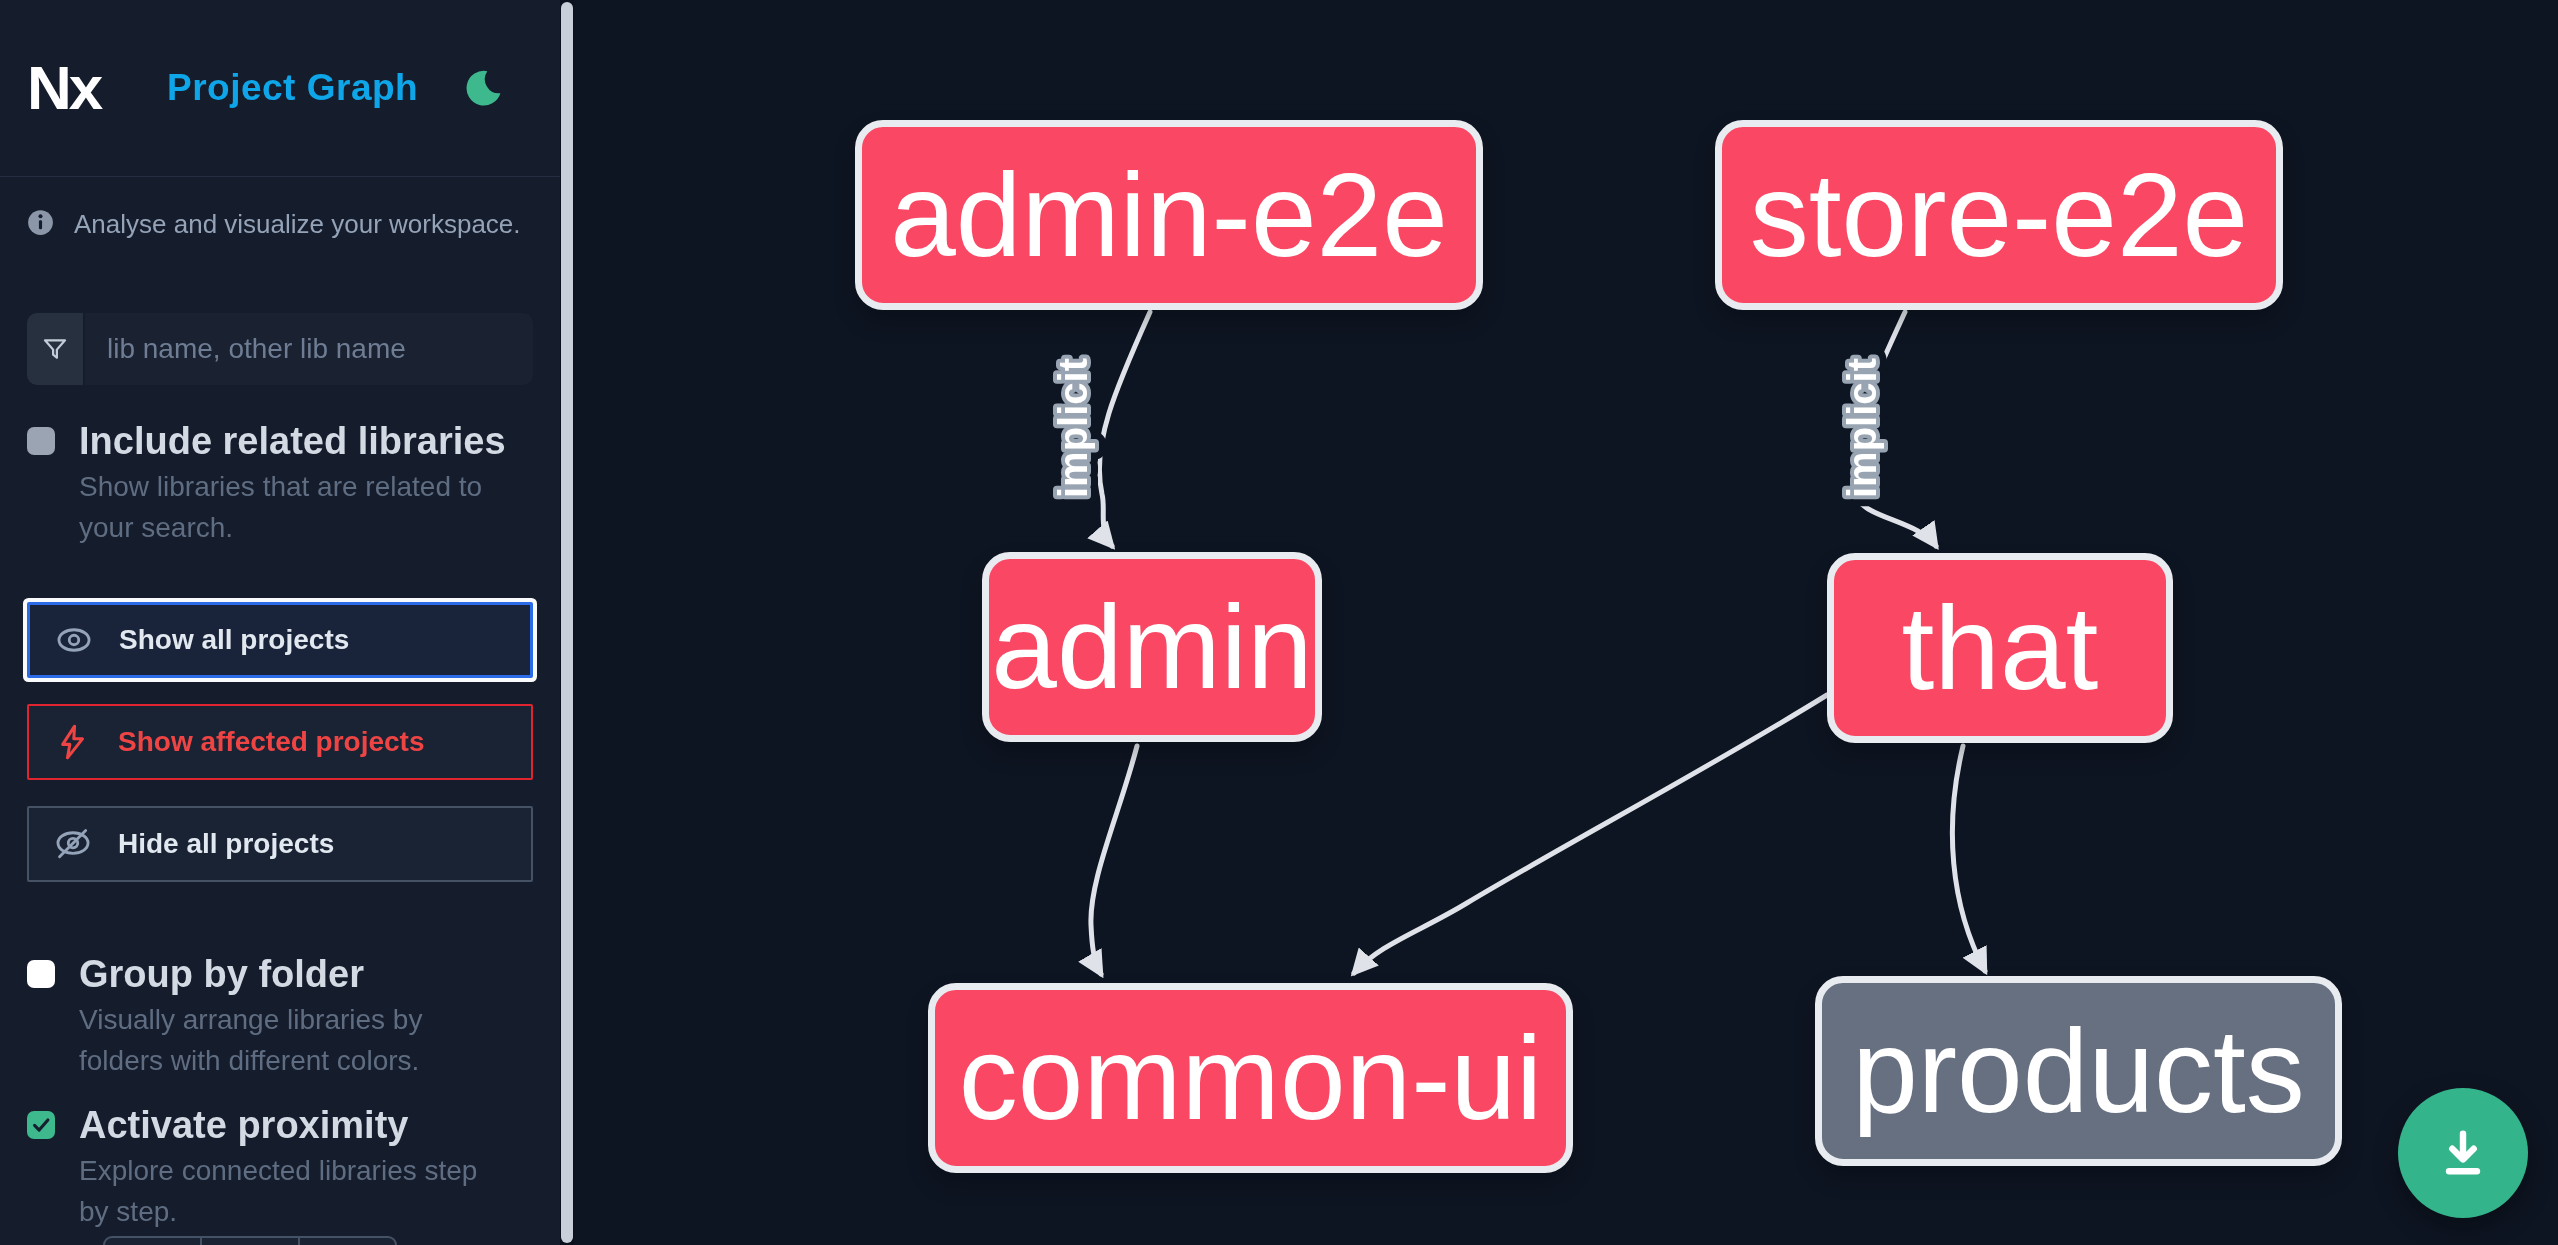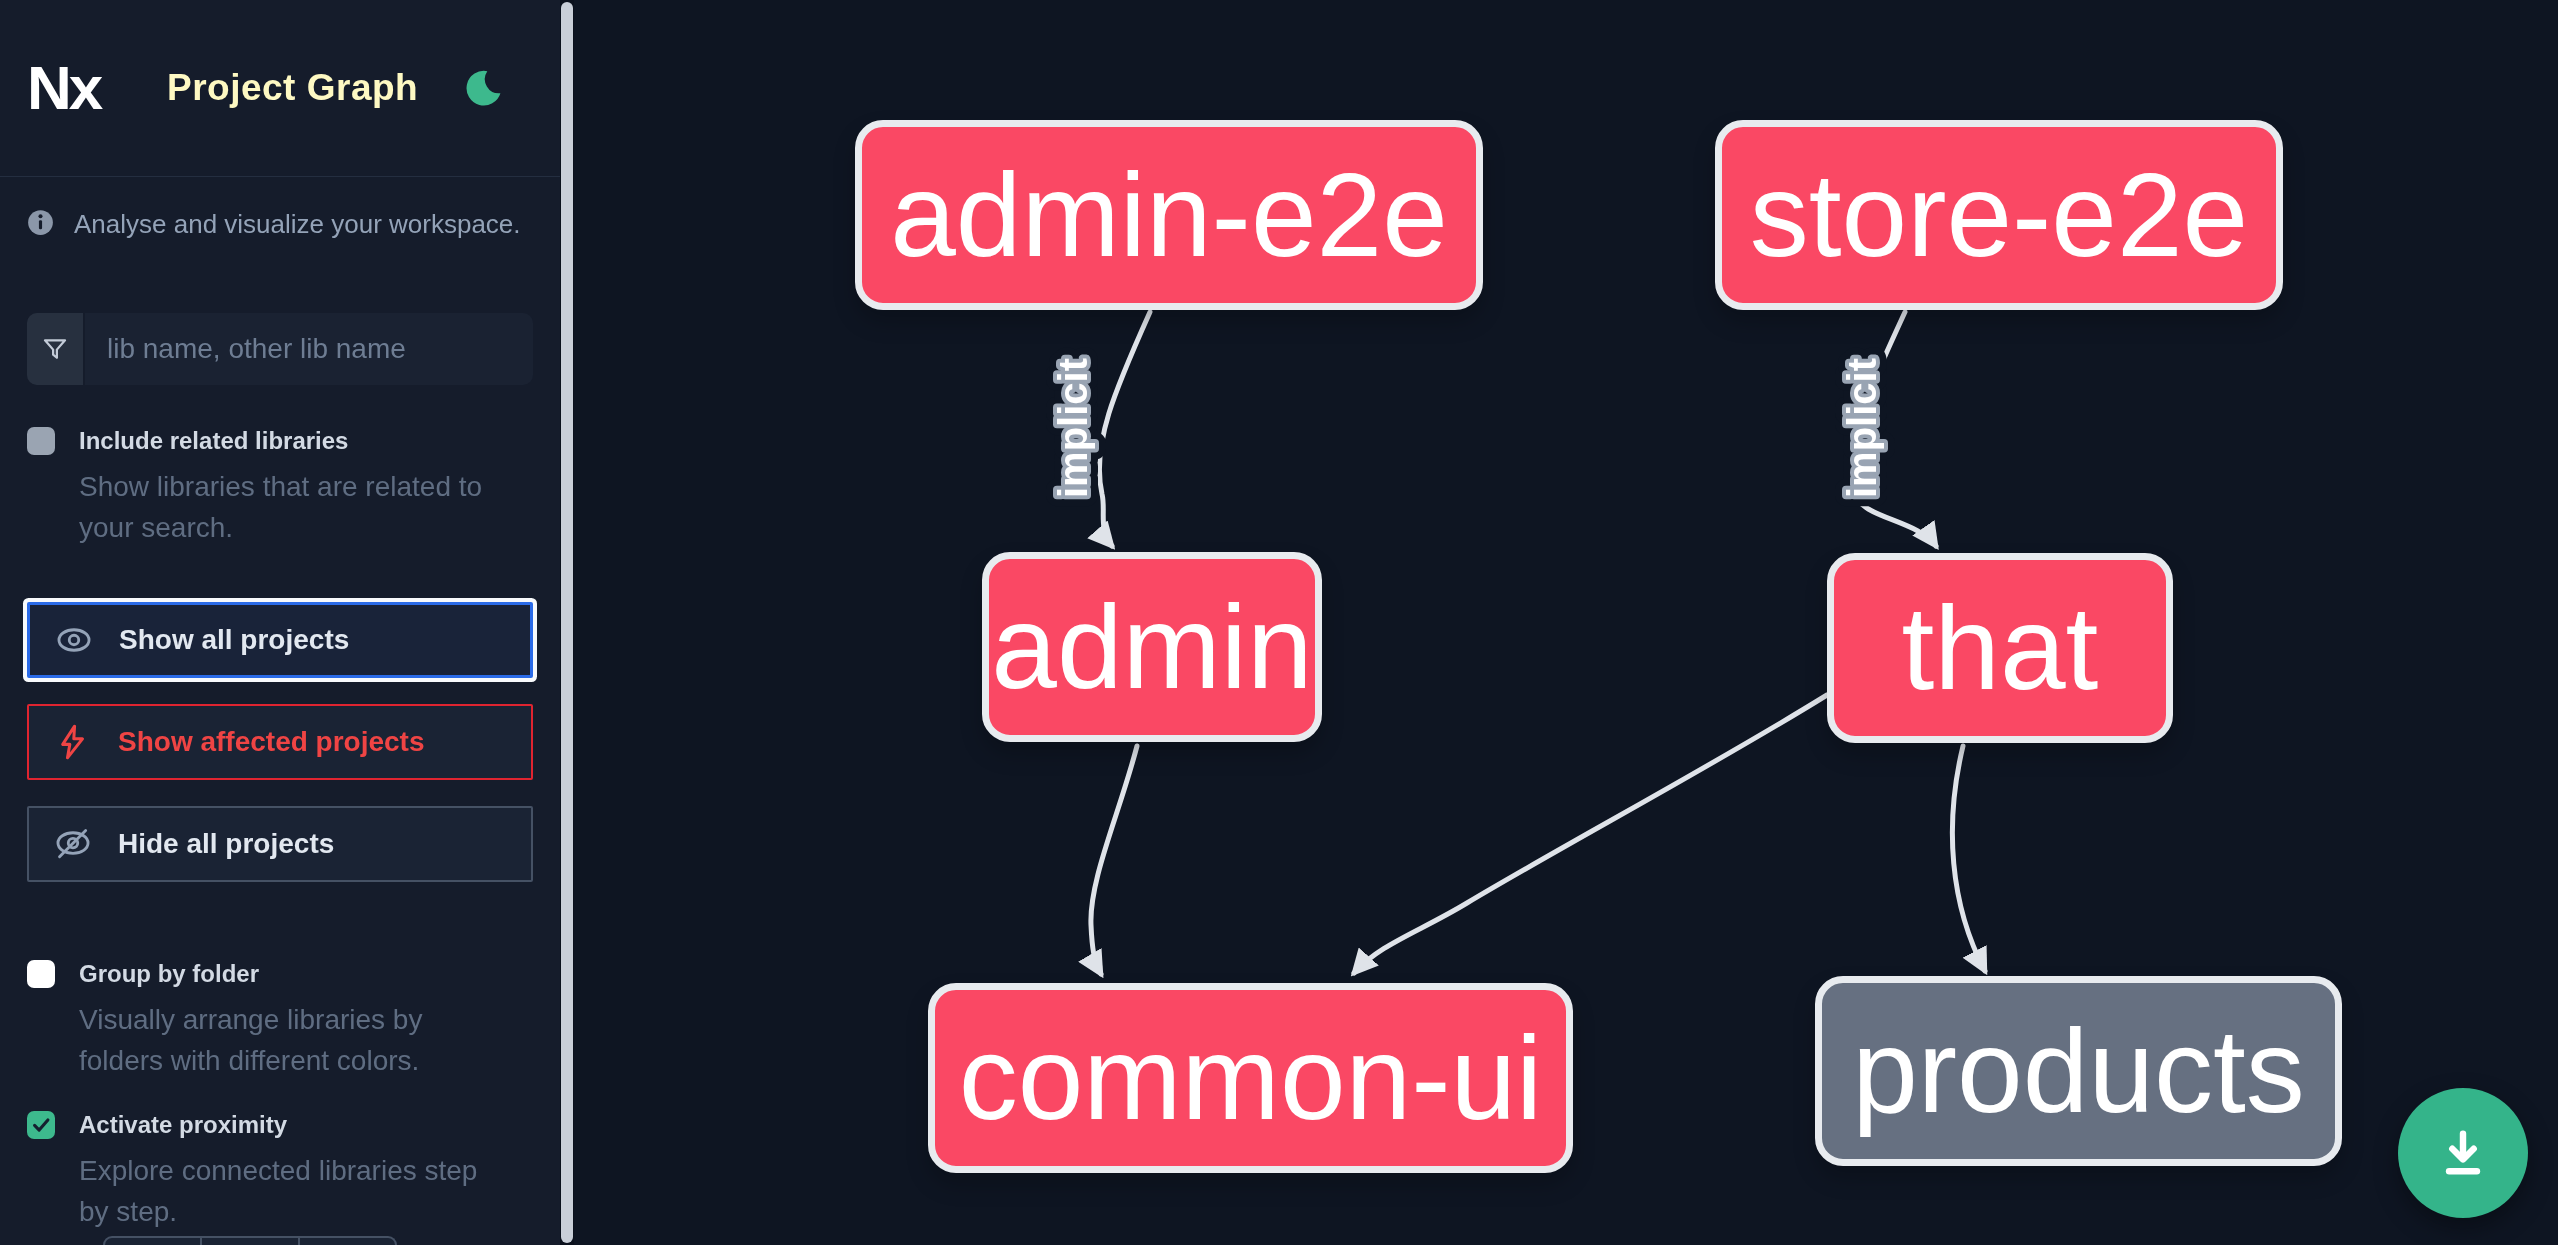--- a/index.html
+++ b/index.html
@@ -14,21 +14,21 @@
   
   .sidebar {
     width:560px; min-width:560px; height:1245px;
     background:#151c2b; position:relative;
   }
   .sb-header {
     height:177px; display:flex; align-items:center;
     padding:0 27px; border-bottom:1px solid #242e40;
   }
   .nx-logo { width:92px; height:62px; margin-right:48px; flex:none; }
-  .sb-title { font-size:37px; font-weight:700; color:#fef9c3; letter-spacing:.5px; }
+  .sb-title { font-size:37px; font-weight:700; color:#0ea5e9; letter-spacing:.5px; }
   .moon-btn { margin-left:42px; width:42px; height:42px; background:none; border:none; cursor:pointer; flex:none; }
   .moon-btn svg { width:42px; height:42px; }
 
   .info-row { display:flex; align-items:flex-start; gap:20px; padding:0 27px; margin-top:30px; }
   .info-icon { width:27px; height:27px; flex:none; margin-top:2px; }
   .info-text { font-size:26px; color:#94a3b8; line-height:34px; }
 
   .search-box {
     display:flex; height:72px; margin:72px 27px 0;
     border-radius:10px; overflow:hidden; background:#1a2232;
@@ -47,21 +47,21 @@
 
   .check-item { display:flex; gap:24px; padding:0 27px; align-items:flex-start; }
   .checkbox {
     width:28px; height:28px; border-radius:7px; flex:none; margin-top:4px;
     display:flex; align-items:center; justify-content:center; cursor:pointer;
   }
   .cb-gray  { background:#9aa4b2; }
   .cb-white { background:#ffffff; }
   .cb-green { background:#3db98d; }
   .cb-green svg { width:22px; height:22px; }
-  .check-label { font-size:24px; font-weight:700; color:#d3dae4; line-height:36px; }
+  .check-label { font-size:38px; font-weight:700; color:#d3dae4; line-height:36px; }
   .check-desc  { font-size:28px; color:#5f6d82; line-height:41px; margin-top:7px; max-width:420px; }
   .check-desc span { display:block; }
 
   .btn {
     display:flex; align-items:center; gap:26px;
     height:76px; margin:0 27px; padding:0 25px;
     border-radius:2px; background:#1a2334;
     font-size:28px; font-weight:700; color:#e2e8f0;
     font-family:"Liberation Sans", sans-serif; cursor:pointer;
     border:2px solid #455164; width:506px; text-align:left;

